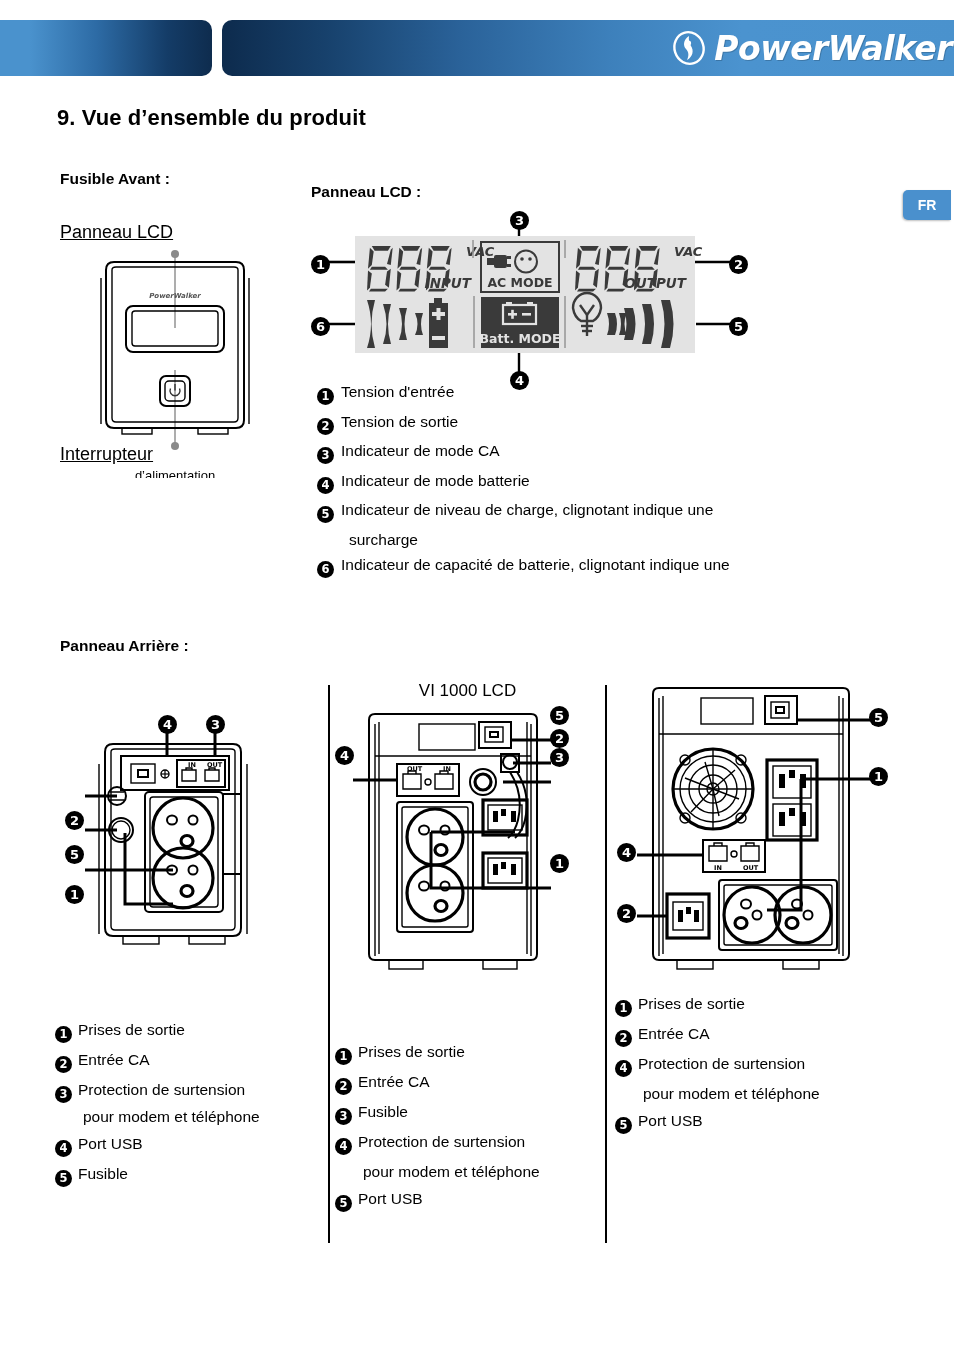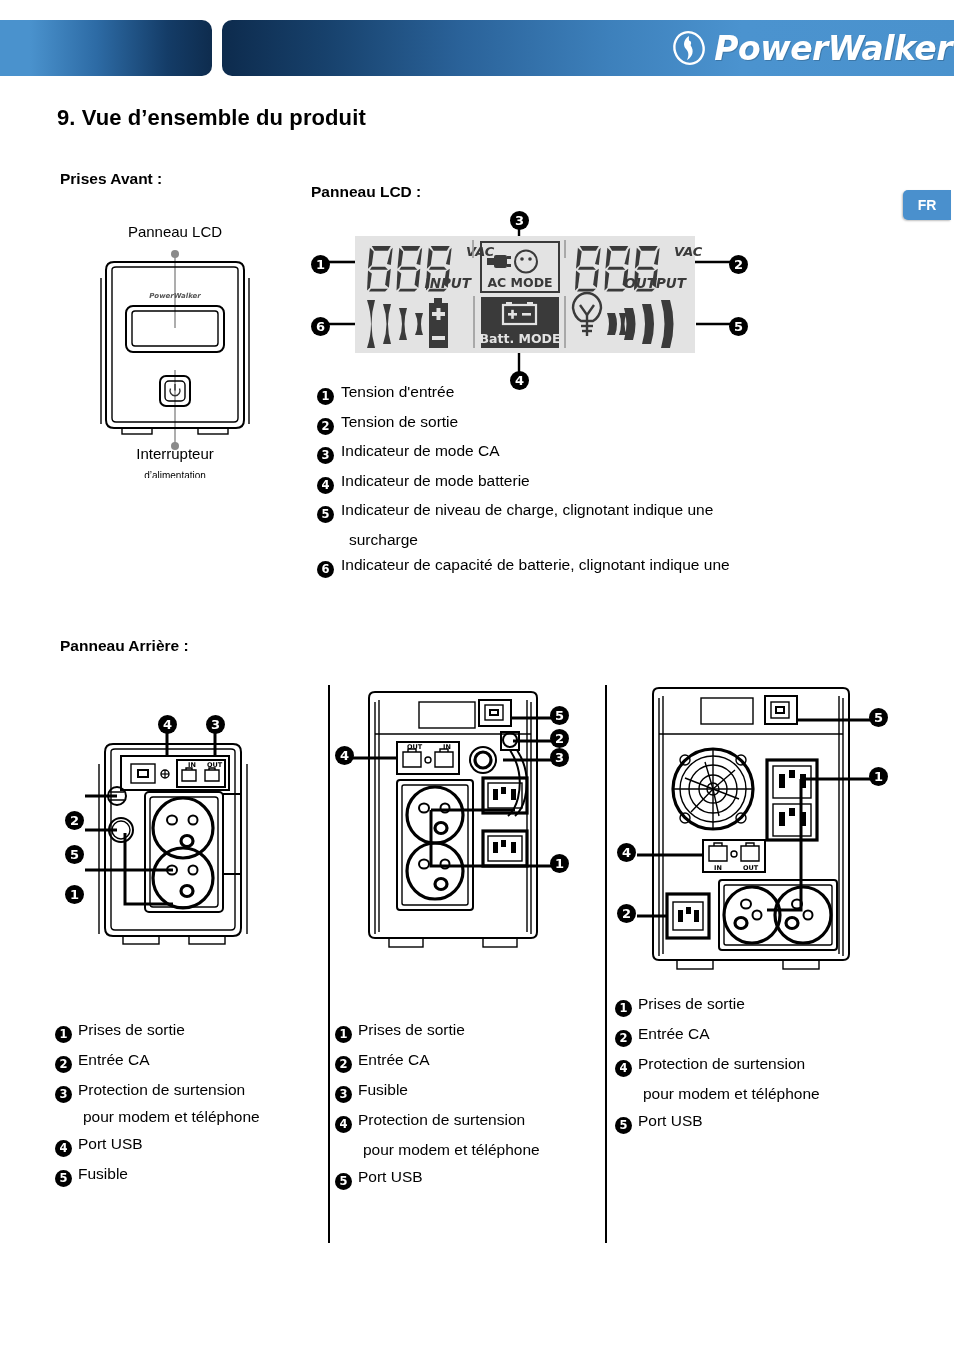--- a/index.html
+++ b/index.html
@@ -25,25 +25,25 @@
   
   .section-title{position:absolute;left:57px;top:105px;font-size:22px;font-weight:bold;letter-spacing:.1px;}
 
   .sub-head{position:absolute;font-size:15.5px;font-weight:bold;}
   #h-avant{left:60px;top:170px;}
   #h-lcd{left:311px;top:183px;}
   #h-arriere{left:60px;top:637px;}
 
   
   .front-wrap{position:absolute;left:60px;top:222px;width:230px;height:270px;}
-  .fp-label{position:absolute;width:230px;text-align:center;font-size:15px;line-height:20px;}
+  .fp-label{position:absolute;width:230px;font-size:18px;line-height:20px;text-decoration:underline;}
   #fp-top{top:0;}
   #fp-bot{top:222px;}
   .fp-bot-clip{position:absolute;left:0;top:244px;width:230px;height:12px;overflow:hidden;}
-  .fp-bot-clip span{display:block;width:230px;text-align:center;font-size:10px;line-height:20px;}
+  .fp-bot-clip span{display:block;width:230px;text-align:center;font-size:13px;line-height:20px;}
   .fp-svg{position:absolute;left:0;top:26px;}
 
   
   .lcd-group{position:absolute;left:311px;top:200px;width:460px;height:180px;}
 
   
   .lcd-legend{position:absolute;left:317px;top:382px;width:580px;}
   .lg-row{display:flex;align-items:flex-start;margin-bottom:6.5px;}
   .lg-num{flex:0 0 auto;width:24px;font-size:15px;line-height:19px;}
   .lg-txt{font-size:15.5px;line-height:19px;}
@@ -93,21 +93,21 @@
       </div>
       <div class="logo-text">PowerWalker</div>
     </div>
   </div>
 </div>
 
 <div class="fr-tab">FR</div>
 
 <div class="section-title">9. Vue d’ensemble du produit</div>
 
-<div class="sub-head" id="h-avant">Prises Avant :</div>
+<div class="sub-head" id="h-avant">Fusible Avant :</div>
 <div class="sub-head" id="h-lcd">Panneau LCD :</div>
 <div class="sub-head" id="h-arriere">Panneau Arrière :</div>
 
 <div class="front-wrap">
   <div class="fp-label" id="fp-top">Panneau LCD</div>
   <div class="fp-label" id="fp-bot">Interrupteur</div>
   <div class="fp-bot-clip">
     <span>d’alimentation</span>
   </div>
 
@@ -407,20 +407,21 @@
         <div class="rl-txt">Port USB</div>
       </div>
       <div class="rl-row">
         <div class="rl-num"><span class="bullet">5</span></div>
         <div class="rl-txt">Fusible</div>
       </div>
     </div>
   </div>
 
   <div class="rcol" id="rcol2">
+    <div class="rcol-title">VI 1000 LCD</div>
 
     <svg width="265" height="290" viewBox="0 0 265 290" style="margin-top:8px">
 
       <line x1="175" y1="30" x2="216" y2="30" stroke="#000" stroke-width="3"></line>
       <line x1="178" y1="53" x2="216" y2="53" stroke="#000" stroke-width="3"></line>
       <line x1="168" y1="72" x2="216" y2="72" stroke="#000" stroke-width="3"></line>
       <line x1="18" y1="70" x2="62" y2="70" stroke="#000" stroke-width="3"></line>
       <path d="M96 122 L96 178 L216 178" fill="none" stroke="#000" stroke-width="3"></path>
       <line x1="96" y1="122" x2="180" y2="122" stroke="#000" stroke-width="3"></line>
 

